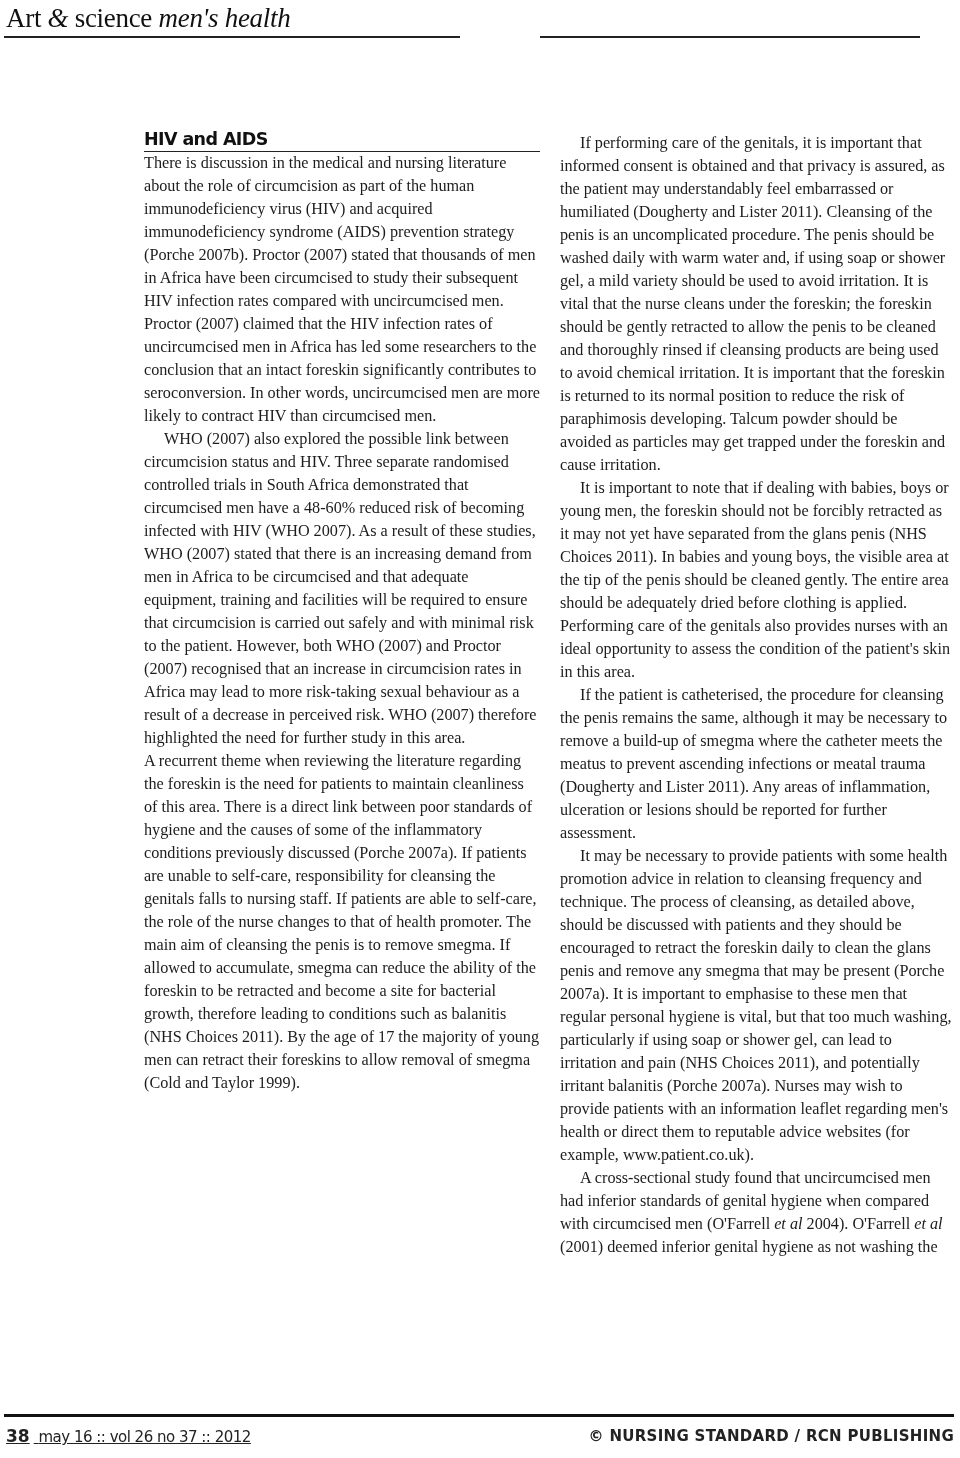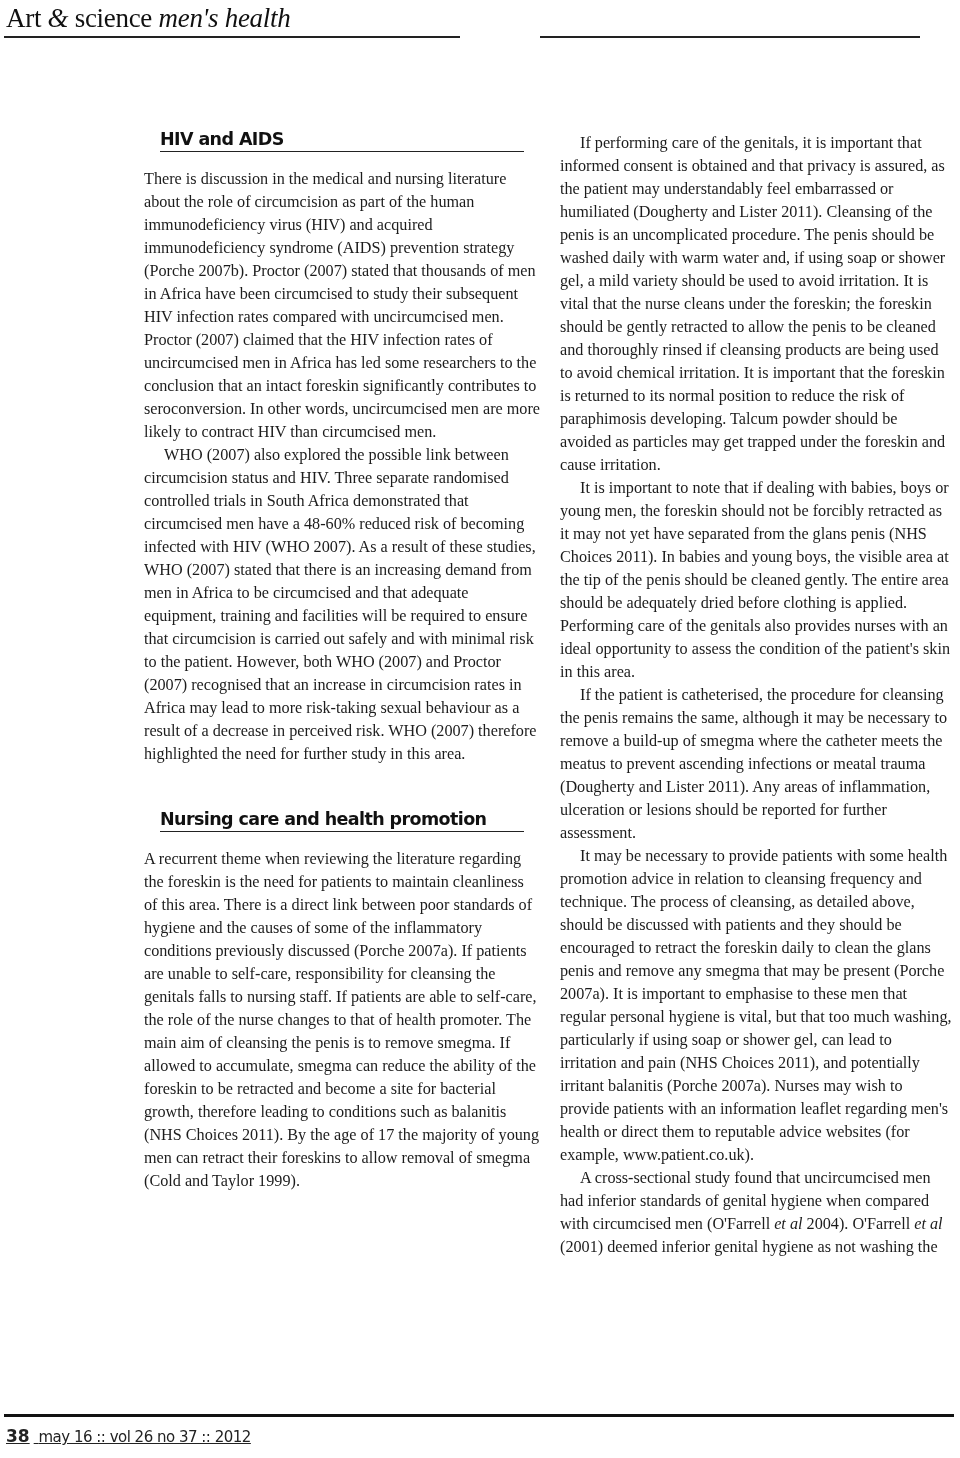--- a/index.html
+++ b/index.html
@@ -41,21 +41,21 @@
     .col.right { left: 560px; width: 392px; margin-top: 36px; }
     .col p { margin: 0; text-align: left; }
     .col p.indent { text-indent: 20px; }
     .col p.cont { text-indent: 0; }
     .heading {
       font-family: "DejaVu Sans", "Liberation Sans", sans-serif;
       font-weight: bold;
       font-size: 17.5px;
       letter-spacing: -0.6px;
       line-height: 22px;
-      margin: 16px;
+      margin: 0;
       padding-bottom: 1px;
       border-bottom: 1.5px solid #222;
       color: #111;
     }
     .h-hiv { margin-top: 32px; }
     .h-nursing { margin-top: 42px; }
     em { }
     .footer-rule {
       position: absolute; left: 4px; top: 1414px; width: 950px; height: 3px; background: #111;
     }
@@ -85,29 +85,29 @@
 </div>
 <div class="rule-top-left"></div>
 <div class="rule-top-right"></div>
 
 <div class="col left">
 
   <h2 class="heading h-hiv">HIV and AIDS</h2>
   <p class="cont">There is discussion in the medical and nursing literature about the role of circumcision as part of the human immunodeficiency virus (HIV) and acquired immunodeficiency syndrome (AIDS) prevention strategy (Porche 2007b). Proctor (2007) stated that thousands of men in Africa have been circumcised to study their subsequent HIV infection rates compared with uncircumcised men. Proctor (2007) claimed that the HIV infection rates of uncircumcised men in Africa has led some researchers to the conclusion that an intact foreskin significantly contributes to seroconversion. In other words, uncircumcised men are more likely to contract HIV than circumcised men.</p>
   <p class="indent">WHO (2007) also explored the possible link between circumcision status and HIV. Three separate randomised controlled trials in South Africa demonstrated that circumcised men have a 48-60% reduced risk of becoming infected with HIV (WHO 2007). As a result of these studies, WHO (2007) stated that there is an increasing demand from men in Africa to be circumcised and that adequate equipment, training and facilities will be required to ensure that circumcision is carried out safely and with minimal risk to the patient. However, both WHO (2007) and Proctor (2007) recognised that an increase in circumcision rates in Africa may lead to more risk-taking sexual behaviour as a result of a decrease in perceived risk. WHO (2007) therefore highlighted the need for further study in this area.</p>
 
-  <h2 class="heading h-nursing">Nursing care and health promotion</h2>
   <p class="cont">A recurrent theme when reviewing the literature regarding the foreskin is the need for patients to maintain cleanliness of this area. There is a direct link between poor standards of hygiene and the causes of some of the inflammatory conditions previously discussed (Porche 2007a). If patients are unable to self-care, responsibility for cleansing the genitals falls to nursing staff. If patients are able to self-care, the role of the nurse changes to that of health promoter. The main aim of cleansing the penis is to remove smegma. If allowed to accumulate, smegma can reduce the ability of the foreskin to be retracted and become a site for bacterial growth, therefore leading to conditions such as balanitis (NHS Choices 2011). By the age of 17 the majority of young men can retract their foreskins to allow removal of smegma (Cold and Taylor 1999).</p>
 </div>
 
 <div class="col right">
   <p class="indent">If performing care of the genitals, it is important that informed consent is obtained and that privacy is assured, as the patient may understandably feel embarrassed or humiliated (Dougherty and Lister 2011). Cleansing of the penis is an uncomplicated procedure. The penis should be washed daily with warm water and, if using soap or shower gel, a mild variety should be used to avoid irritation. It is vital that the nurse cleans under the foreskin; the foreskin should be gently retracted to allow the penis to be cleaned and thoroughly rinsed if cleansing products are being used to avoid chemical irritation. It is important that the foreskin is returned to its normal position to reduce the risk of paraphimosis developing. Talcum powder should be avoided as particles may get trapped under the foreskin and cause irritation.</p>
   <p class="indent">It is important to note that if dealing with babies, boys or young men, the foreskin should not be forcibly retracted as it may not yet have separated from the glans penis (NHS Choices 2011). In babies and young boys, the visible area at the tip of the penis should be cleaned gently. The entire area should be adequately dried before clothing is applied. Performing care of the genitals also provides nurses with an ideal opportunity to assess the condition of the patient's skin in this area.</p>
   <p class="indent">If the patient is catheterised, the procedure for cleansing the penis remains the same, although it may be necessary to remove a build-up of smegma where the catheter meets the meatus to prevent ascending infections or meatal trauma (Dougherty and Lister 2011). Any areas of inflammation, ulceration or lesions should be reported for further assessment.</p>
   <p class="indent">It may be necessary to provide patients with some health promotion advice in relation to cleansing frequency and technique. The process of cleansing, as detailed above, should be discussed with patients and they should be encouraged to retract the foreskin daily to clean the glans penis and remove any smegma that may be present (Porche 2007a). It is important to emphasise to these men that regular personal hygiene is vital, but that too much washing, particularly if using soap or shower gel, can lead to irritation and pain (NHS Choices 2011), and potentially irritant balanitis (Porche 2007a). Nurses may wish to provide patients with an information leaflet regarding men's health or direct them to reputable advice websites (for example, www.patient.co.uk).</p>
   <p class="indent"><span>A cross-sectional study found that uncircumcised men had inferior standards of genital hygiene when compared with circumcised men (O'Farrell </span><em>et al</em><span> 2004). O'Farrell </span><em>et al</em><span> (2001) deemed inferior genital hygiene as not washing the</span></p>
 </div>
 
 <div class="footer-rule"></div>
 <div class="footer">
   <span class="page-num">38</span>
   <span class="issue">may 16 :: vol 26 no 37 :: 2012</span>
+  <span class="pub">© NURSING STANDARD / RCN PUBLISHING</span>
 </div>
 
 </body></html>

